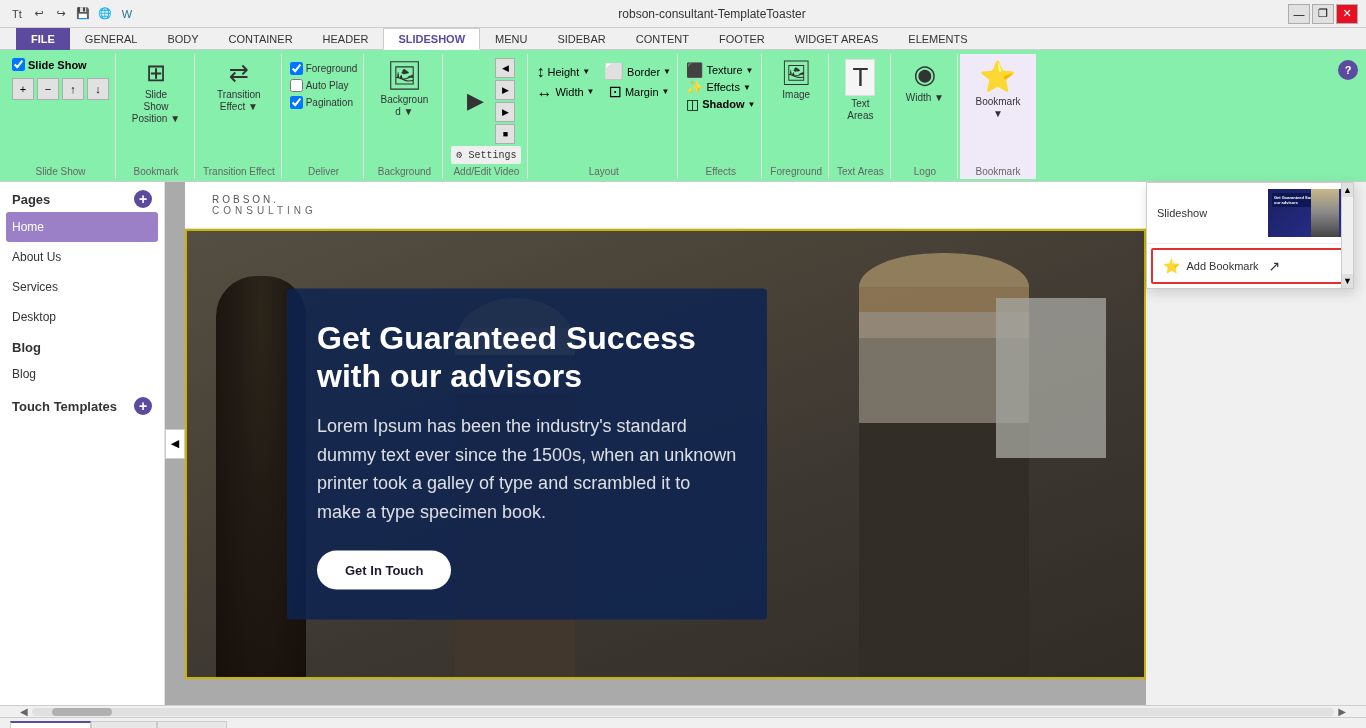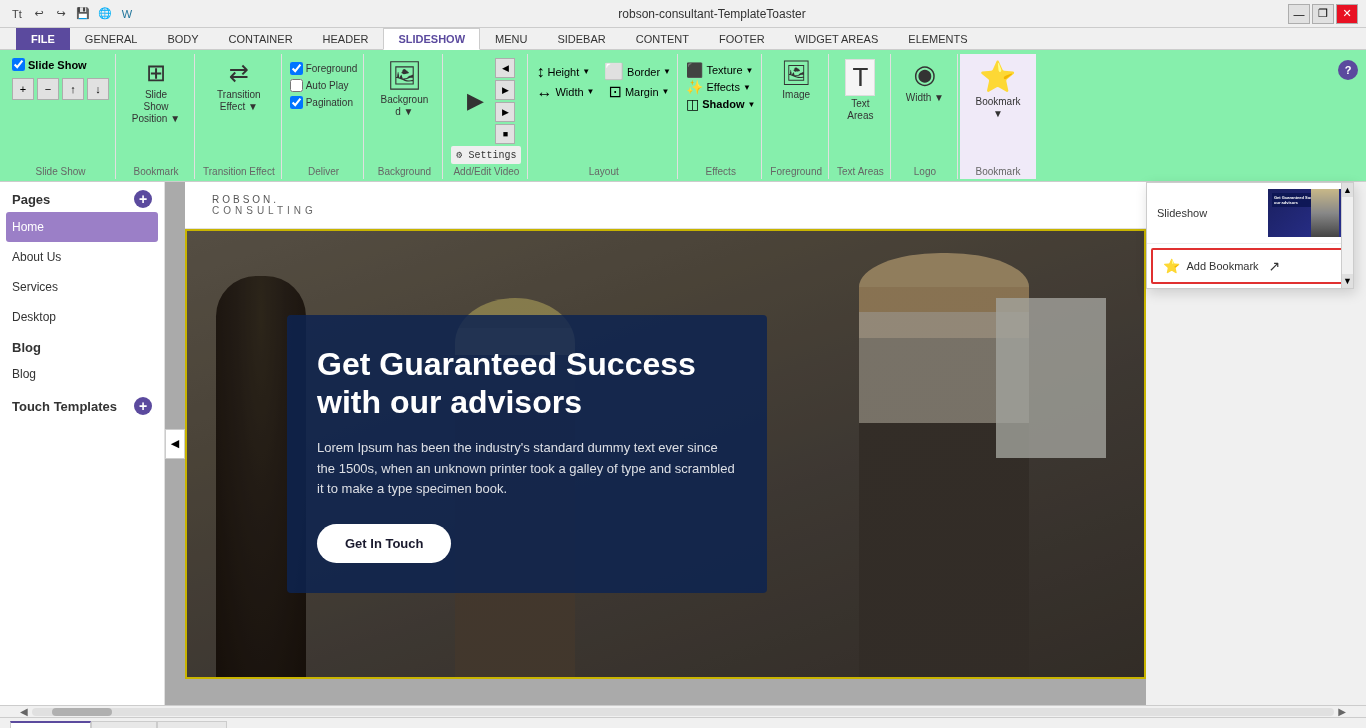--- a/index.html
+++ b/index.html
@@ -122,21 +122,21 @@
       position: absolute;
       left: 100px;
       top: 50%;
       transform: translateY(-50%);
       background: rgba(13, 35, 80, 0.85);
       padding: 30px 30px;
       max-width: 480px;
       border-radius: 4px;
     }
     .hero-title { font-size: 32px; font-weight: bold; color: white; line-height: 1.2; margin-bottom: 16px; }
-    .hero-desc { font-size: 13px; color: rgba(255,255,255,0.85); line-height: 1.6; margin-bottom: 24px; }
+    .hero-desc { font-size: 18px; color: rgba(255,255,255,0.85); line-height: 1.6; margin-bottom: 24px; }
     .hero-btn {
       background: white;
       color: #1a1a2e;
       border: none;
       padding: 12px 28px;
       border-radius: 30px;
       font-size: 13px;
       font-weight: bold;
       cursor: pointer;
     }

